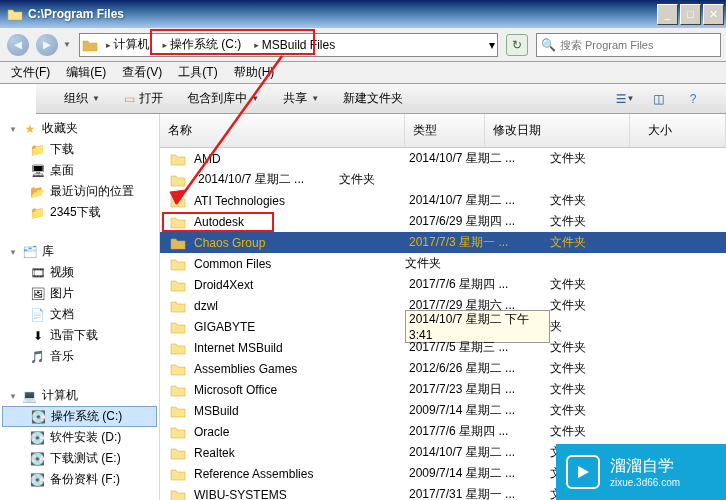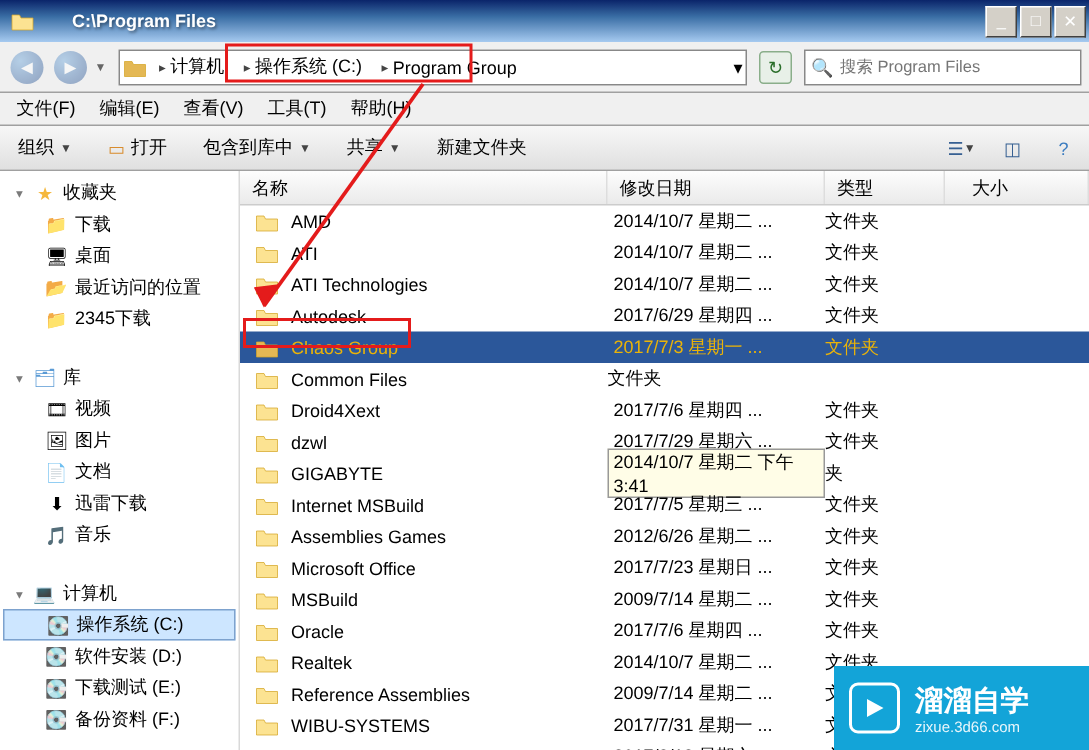--- a/index.html
+++ b/index.html
@@ -1,61 +1,61 @@
 <!DOCTYPE html>
 <html><head>
 <meta charset="utf-8">
 <style>
 * { box-sizing: border-box; margin: 0; padding: 0; font-family: "Microsoft YaHei", Tahoma, sans-serif; font-size: 12px; }
 body { background: #fff; width: 726px; height: 500px; overflow: hidden; position: relative; }
 
 .titlebar { height: 28px; background: linear-gradient(#0a246a, #3a6ea5 40%, #a6caf0); display: flex; align-items: center; padding: 0 2px; color: #fff; }
 .titlebar .icon { width: 16px; height: 16px; margin: 0 5px; }
-.titlebar .title { flex: 1; font-weight: bold; text-shadow: 1px 1px 2px rgba(0,0,0,.4); margin-left: 20px; }
+.titlebar .title { flex: 1; font-weight: bold; text-shadow: 1px 1px 2px rgba(0,0,0,.4); }
 .win-btns { display: flex; gap: 2px; }
 .win-btn { width: 21px; height: 21px; background: #d4d0c8; border: 1px solid #fff; border-right-color: #404040; border-bottom-color: #404040; display: flex; align-items: center; justify-content: center; font-family: Arial; font-size: 11px; }
 
 .navbar { height: 34px; background: #f0f0f0; border-bottom: 1px solid #a0a0a0; display: flex; align-items: center; padding: 2px 5px; gap: 3px; }
 .nav-btn { width: 26px; height: 26px; border-radius: 4px; display: flex; align-items: center; justify-content: center; }
 .nav-btn.disabled { opacity: .45; }
 .arrow-circle { width: 22px; height: 22px; border-radius: 50%; background: radial-gradient(circle at 30% 30%, #6fa8dc, #1c4587); display: flex; align-items: center; justify-content: center; color: #fff; font-size: 13px; }
 
 .breadcrumb { flex: 1; height: 24px; background: #fff; border: 1px solid #888; display: flex; align-items: center; padding: 0 2px; margin: 0 5px; }
 .bc-icon { width: 16px; height: 16px; margin-right: 2px; }
 .bc-seg { padding: 2px 6px; border-right: 1px solid transparent; display: flex; align-items: center; gap: 3px; white-space: nowrap; }
 .bc-seg .arr { font-size: 9px; color: #444; }
 .bc-spacer { flex: 1; }
 .refresh { width: 22px; height: 22px; background: #e8f0e8; border: 1px solid #8aae8a; border-radius: 3px; display: flex; align-items: center; justify-content: center; color: #2a6e2a; margin-right: 5px; }
 .search { width: 185px; height: 24px; background: #fff; border: 1px solid #888; display: flex; align-items: center; padding: 0 4px; gap: 4px; }
 .search input { border: none; outline: none; flex: 1; font-size: 11px; }
 
 .menubar { height: 22px; background: #f0f0f0; border-bottom: 1px solid #a0a0a0; display: flex; align-items: center; padding: 0 3px; }
 .menu-item { padding: 2px 8px; }
 
-.toolbar { height: 30px; background: linear-gradient(#f7f7f7, #e0e0e0); border-bottom: 1px solid #a0a0a0; display: flex; align-items: center; padding: 0 6px; gap: 12px; }
+.toolbar { height: 30px; background: linear-gradient(#f7f7f7, #e0e0e0); border-bottom: 1px solid #a0a0a0; display: flex; align-items: center; padding: 0 22px; gap: 12px; margin-left: 36px; }
 .tb-item { padding: 2px 6px; display: flex; align-items: center; gap: 4px; }
 .tb-arr { font-size: 8px; color: #444; }
 .tb-spacer { flex: 1; }
 .tb-icon { width: 22px; height: 22px; display: flex; align-items: center; justify-content: center; color: #376092; }
 
 .main { display: flex; height: 386px; }
 
 .sidebar { width: 160px; background: #fff; border-right: 1px solid #d9d9d9; overflow: hidden; }
 .tree { padding: 4px 2px; }
 .tree-item { display: flex; align-items: center; gap: 4px; padding: 2px 2px 2px 6px; white-space: nowrap; }
 .tree-item.sub { padding-left: 28px; }
 .tree-item.sel { background: #cde6ff; border: 1px solid #7da2ce; padding-top: 1px; padding-bottom: 1px; }
 .tree-exp { font-size: 9px; color: #7a7a7a; width: 10px; text-align: center; }
 .tree-exp.open::before { content: "▾"; }
 .tree-ico { width: 16px; height: 16px; display: inline-flex; align-items: center; justify-content: center; }
 .star { color: #f5b83d; } .folder { color: #f5c451; } .lib { color: #5b9bd5; } .pc { color: #6b8ab2; } .drv { color: #808080; }
 .tree-sep { height: 18px; }
 
 .content { flex: 1; display: flex; flex-direction: column; position: relative; }
-.col-header { height: 23px; background: linear-gradient(#fdfdfd, #eaeaea); border-bottom: 1px solid #ccc; display: flex; }
+.col-header { height: 34px; background: linear-gradient(#fdfdfd, #eaeaea); border-bottom: 1px solid #ccc; display: flex; }
 .col { display: flex; align-items: center; padding: 0 8px; border-right: 1px solid #ddd; }
 .c-name { width: 245px; } .c-date { width: 145px; } .c-type { width: 80px; } .c-size { flex: 1; margin-left: 10px; }
 
 .file-list { flex: 1; overflow: hidden; }
 .row { height: 21px; display: flex; align-items: center; padding-left: 10px; }
 .row.sel { background: #2b579a; color: #eab308; }
 .row .ico { width: 18px; height: 16px; margin-right: 6px; display: inline-flex; align-items: center; }
 .row .fname { width: 211px; }
 .row .fdate { width: 145px; padding: 0 4px; }
 .row .ftype { width: 80px; }
@@ -64,21 +64,21 @@
 
 .folder-svg { fill: #fce392; stroke: #d4a628; stroke-width: .5; }
 .folder-svg.dark { fill: #e4b854; }
 
 
 .annot-bc { position: absolute; border: 2px solid #e41b1b; }
 .annot-arrow { position: absolute; stroke: #e41b1b; fill: #e41b1b; }
 
 .watermark { position: absolute; right: 0; bottom: 0; width: 170px; height: 56px; background: #13a4d8; color: #fff; display: flex; align-items: center; padding: 0 10px; gap: 10px; }
 .wm-logo { width: 34px; height: 34px; border: 2px solid #fff; border-radius: 6px; display: flex; align-items: center; justify-content: center; }
-.wm-text .t1 { font-size: 19px; font-weight: bold; }
+.wm-text .t1 { font-size: 16px; font-weight: normal; }
 .wm-text .t2 { font-size: 10px; opacity: .9; }
 </style>
 </head>
 <body>
 
 <div class="titlebar">
   <span class="icon">
     <svg width="16" height="16" viewBox="0 0 16 16">
         <path class="folder-svg" d="M1 4h5l1 2h8v8H1z"></path>
       </svg>
@@ -109,21 +109,21 @@
     <span class="bc-seg">
         <span class="arr">▸</span>
         <span>计算机</span>
       </span>
     <span class="bc-seg">
         <span class="arr">▸</span>
         <span>操作系统 (C:)</span>
       </span>
     <span class="bc-seg">
         <span class="arr">▸</span>
-        <span>Program Group</span>
+        <span>MSBuild Files</span>
       </span>
     <span class="bc-spacer"></span>
     <span class="arr">▾</span>
   </div>
 
   <div class="refresh">
     <span>↻</span>
   </div>
 
   <div class="search">
@@ -241,42 +241,41 @@
         </div>
 
       <div class="tree-sep"></div>
 
     </div>
   </div>
 
   <div class="content">
     <div class="col-header">
       <div class="col c-name">名称</div>
+      <div class="col c-type">类型</div>
       <div class="col c-date">修改日期</div>
-      <div class="col c-type">类型</div>
       <div class="col c-size">大小</div>
     </div>
     <div class="file-list" id="file-list">
         <div class="row">
           <span class="ico">
             <svg width="16" height="14" viewBox="0 0 16 14">
               <path class="folder-svg" d="M1 3h5l1 2h8v8H1z"></path>
             </svg>
           </span>
           <span class="fname">AMD</span>
           <span class="fdate">2014/10/7 星期二 ...</span>
           <span class="ftype">文件夹</span>
         </div>
         <div class="row">
           <span class="ico">
             <svg width="16" height="14" viewBox="0 0 16 14">
               <path class="folder-svg" d="M1 3h5l1 2h8v8H1z"></path>
             </svg>
           </span>
-          <span class="fname">ATI</span>
           <span class="fdate">2014/10/7 星期二 ...</span>
           <span class="ftype">文件夹</span>
         </div>
         <div class="row">
           <span class="ico">
             <svg width="16" height="14" viewBox="0 0 16 14">
               <path class="folder-svg" d="M1 3h5l1 2h8v8H1z"></path>
             </svg>
           </span>
           <span class="fname">ATI Technologies</span>

